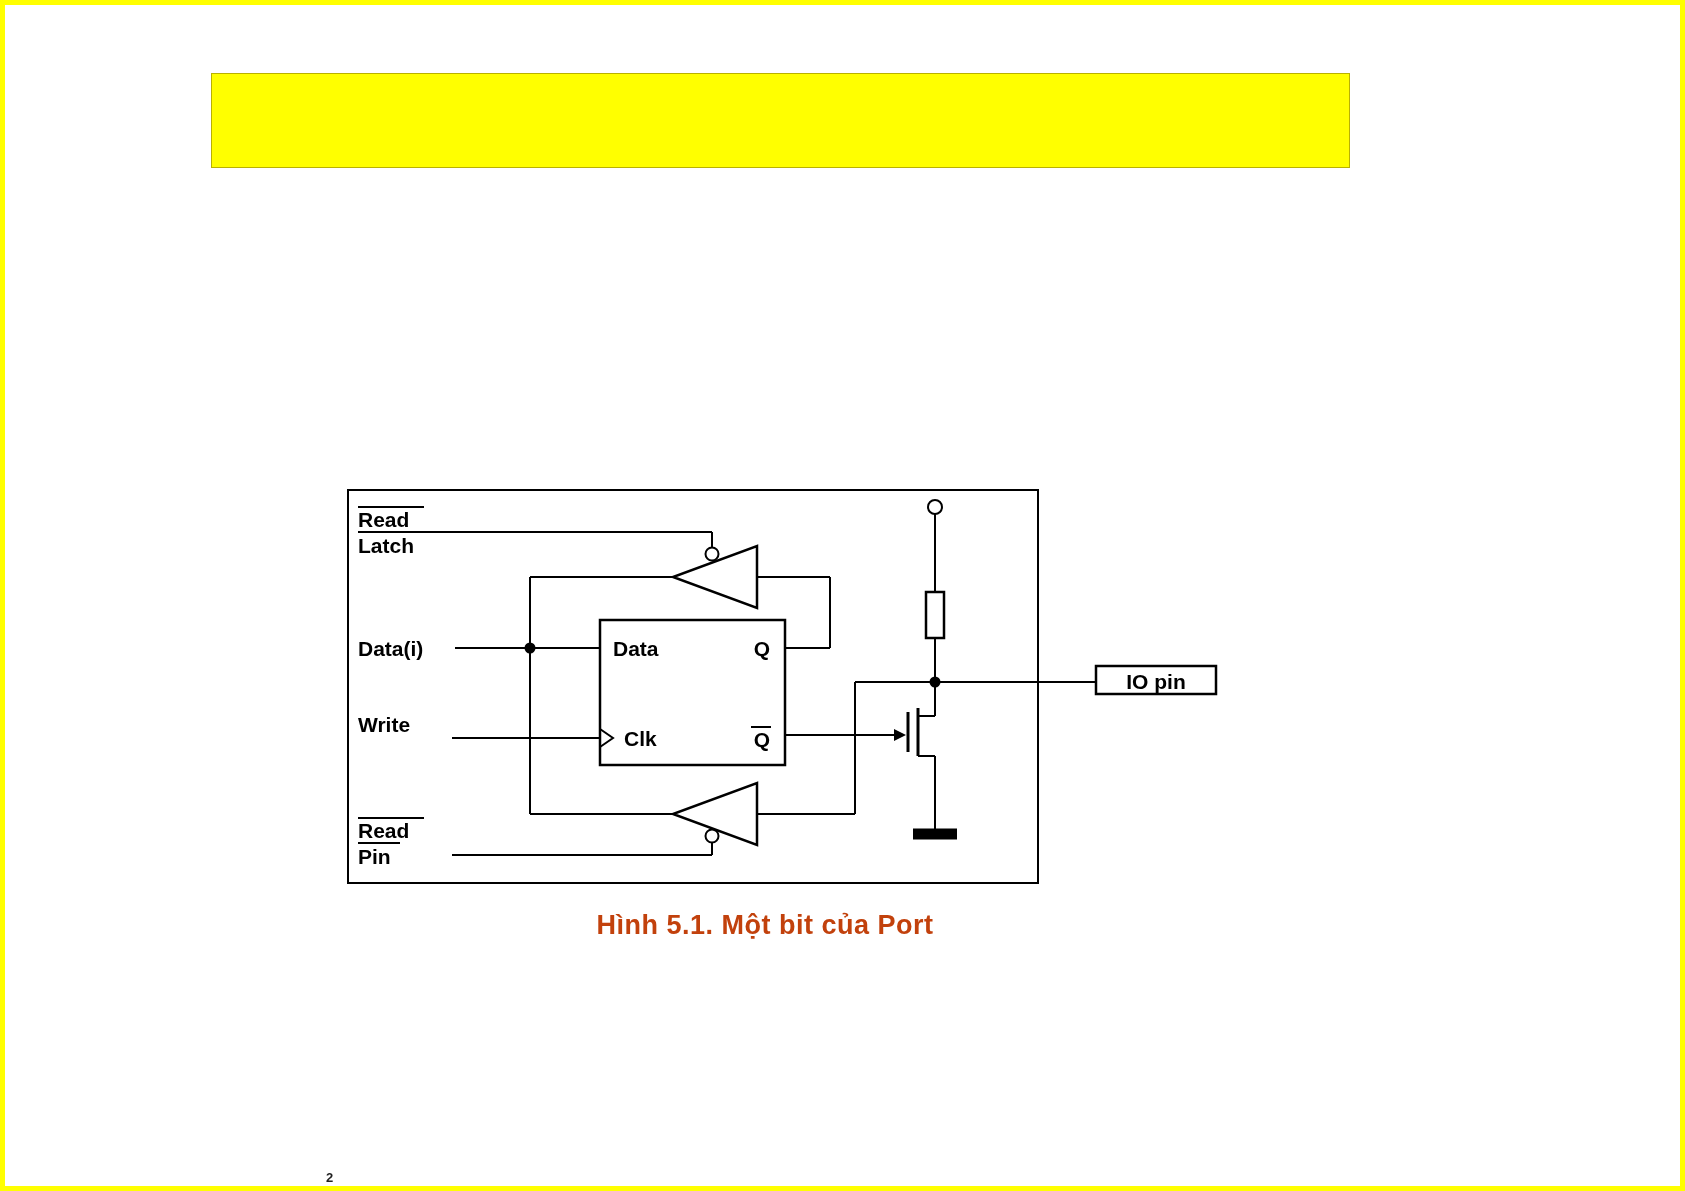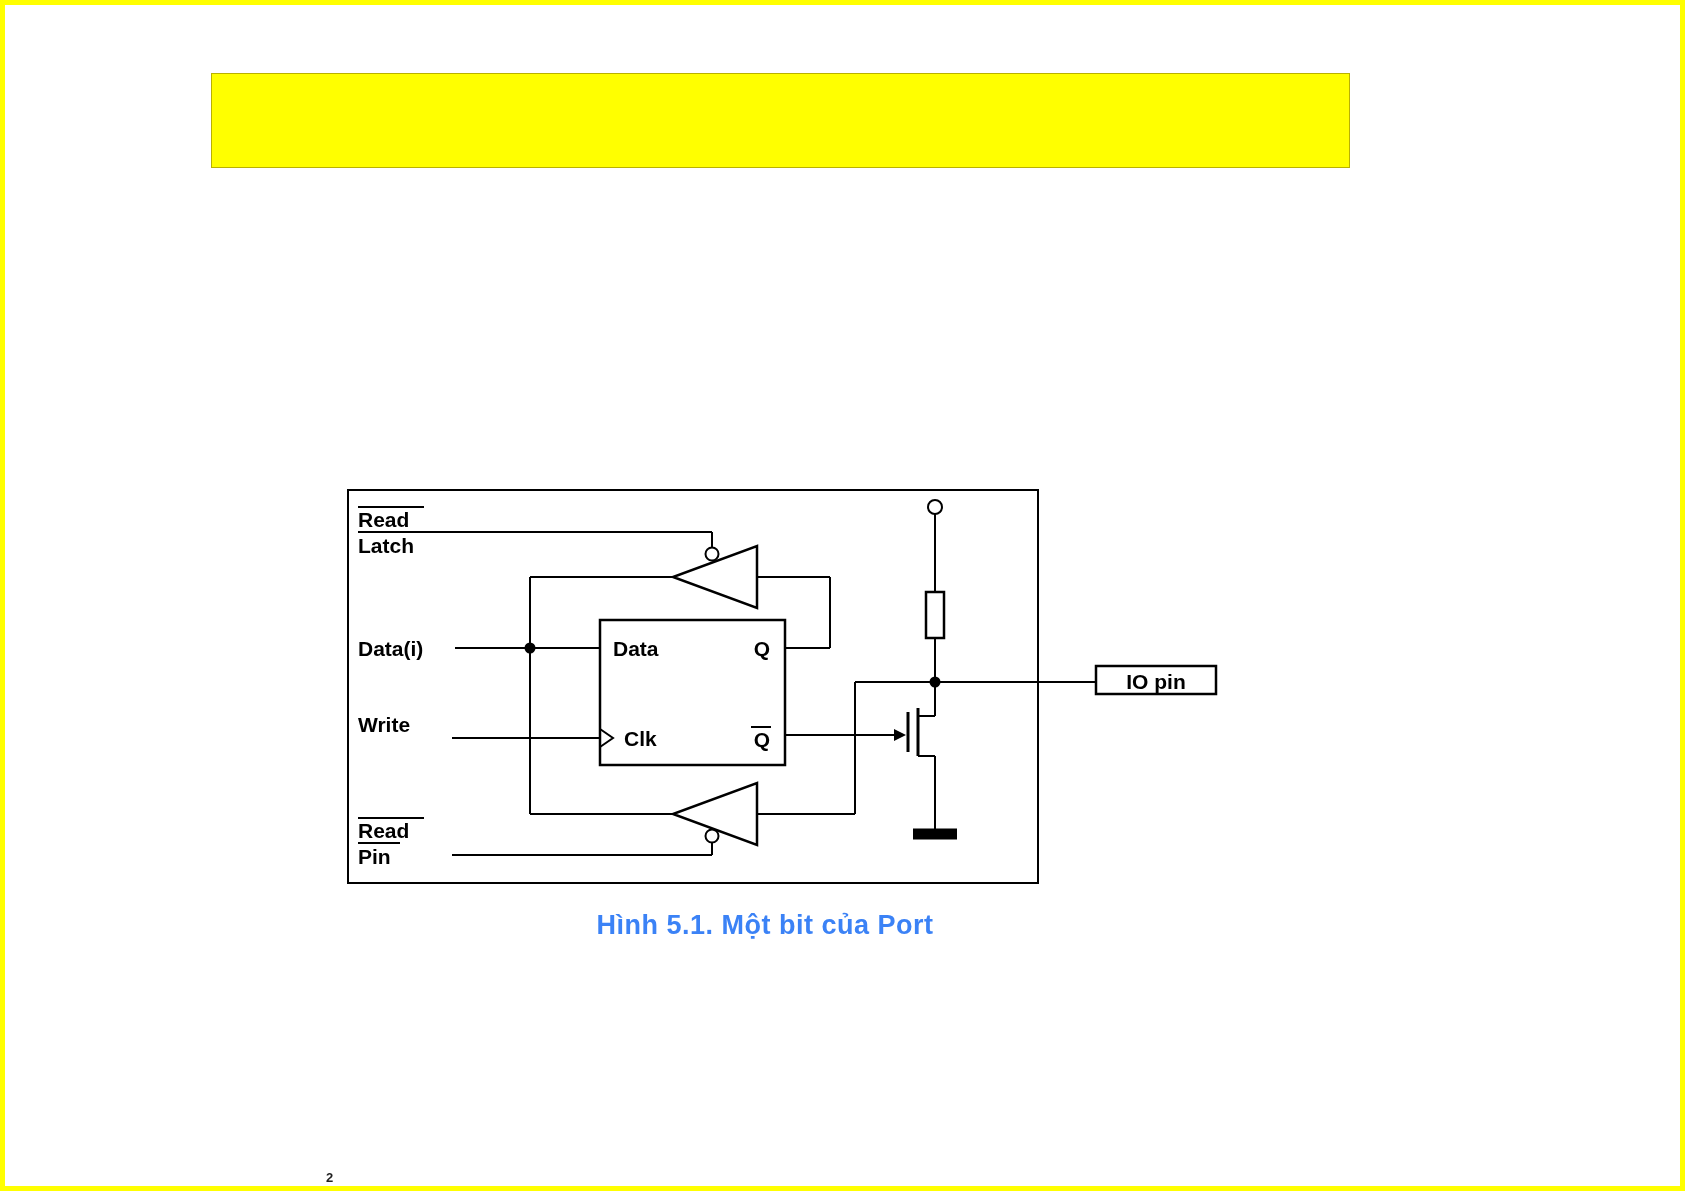--- a/index.html
+++ b/index.html
@@ -34,21 +34,21 @@
     top: 0;
   }
   .caption {
     position: absolute;
     left: 450px;
     top: 910px;
     width: 630px;
     text-align: center;
     font-size: 27px;
     font-weight: bold;
-    color: #3b82f6;
+    color: #c2410c;
     letter-spacing: 0.5px;
   }
   .footnote-rule {
     position: absolute;
     left: 88px;
     top: 1186px;
     width: 615px;
     height: 2px;
     background: #000;
   }

